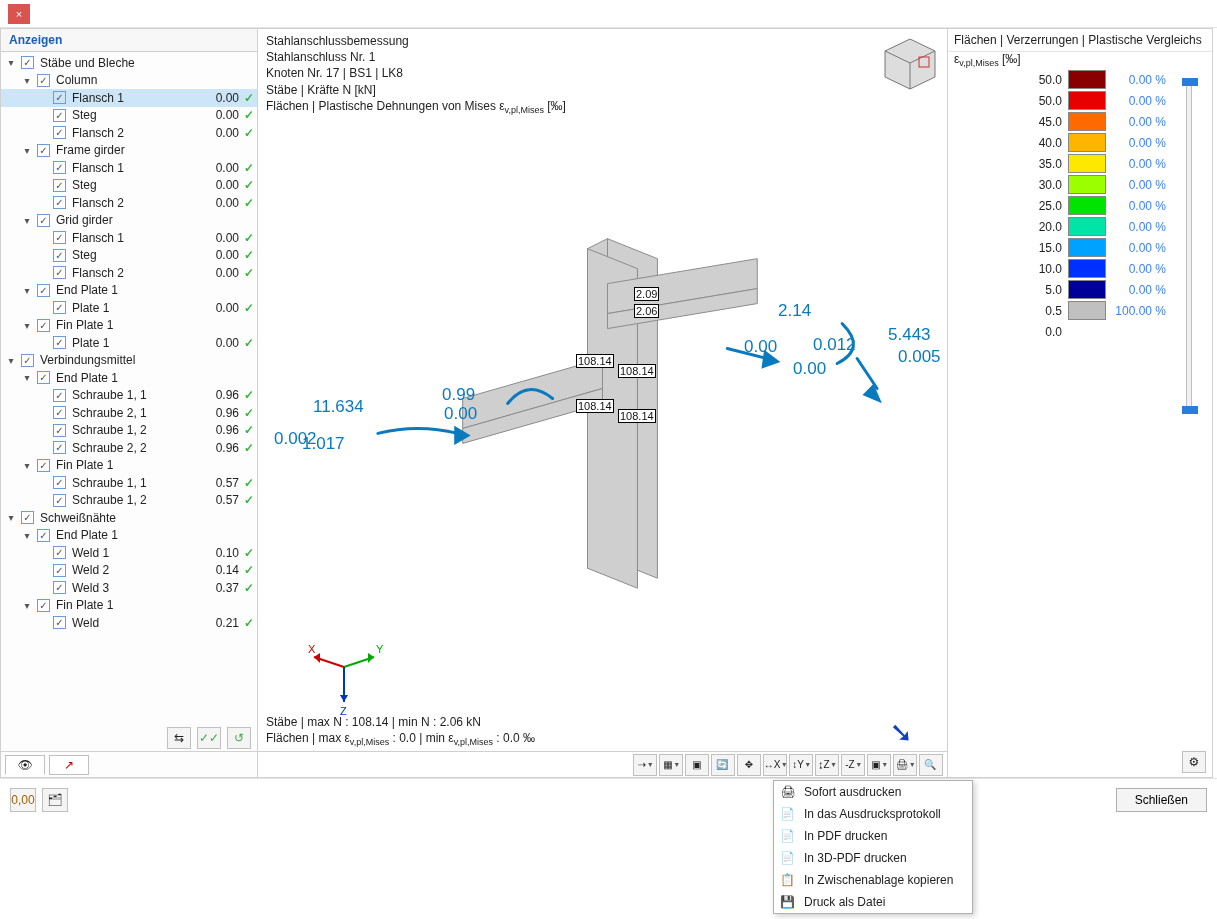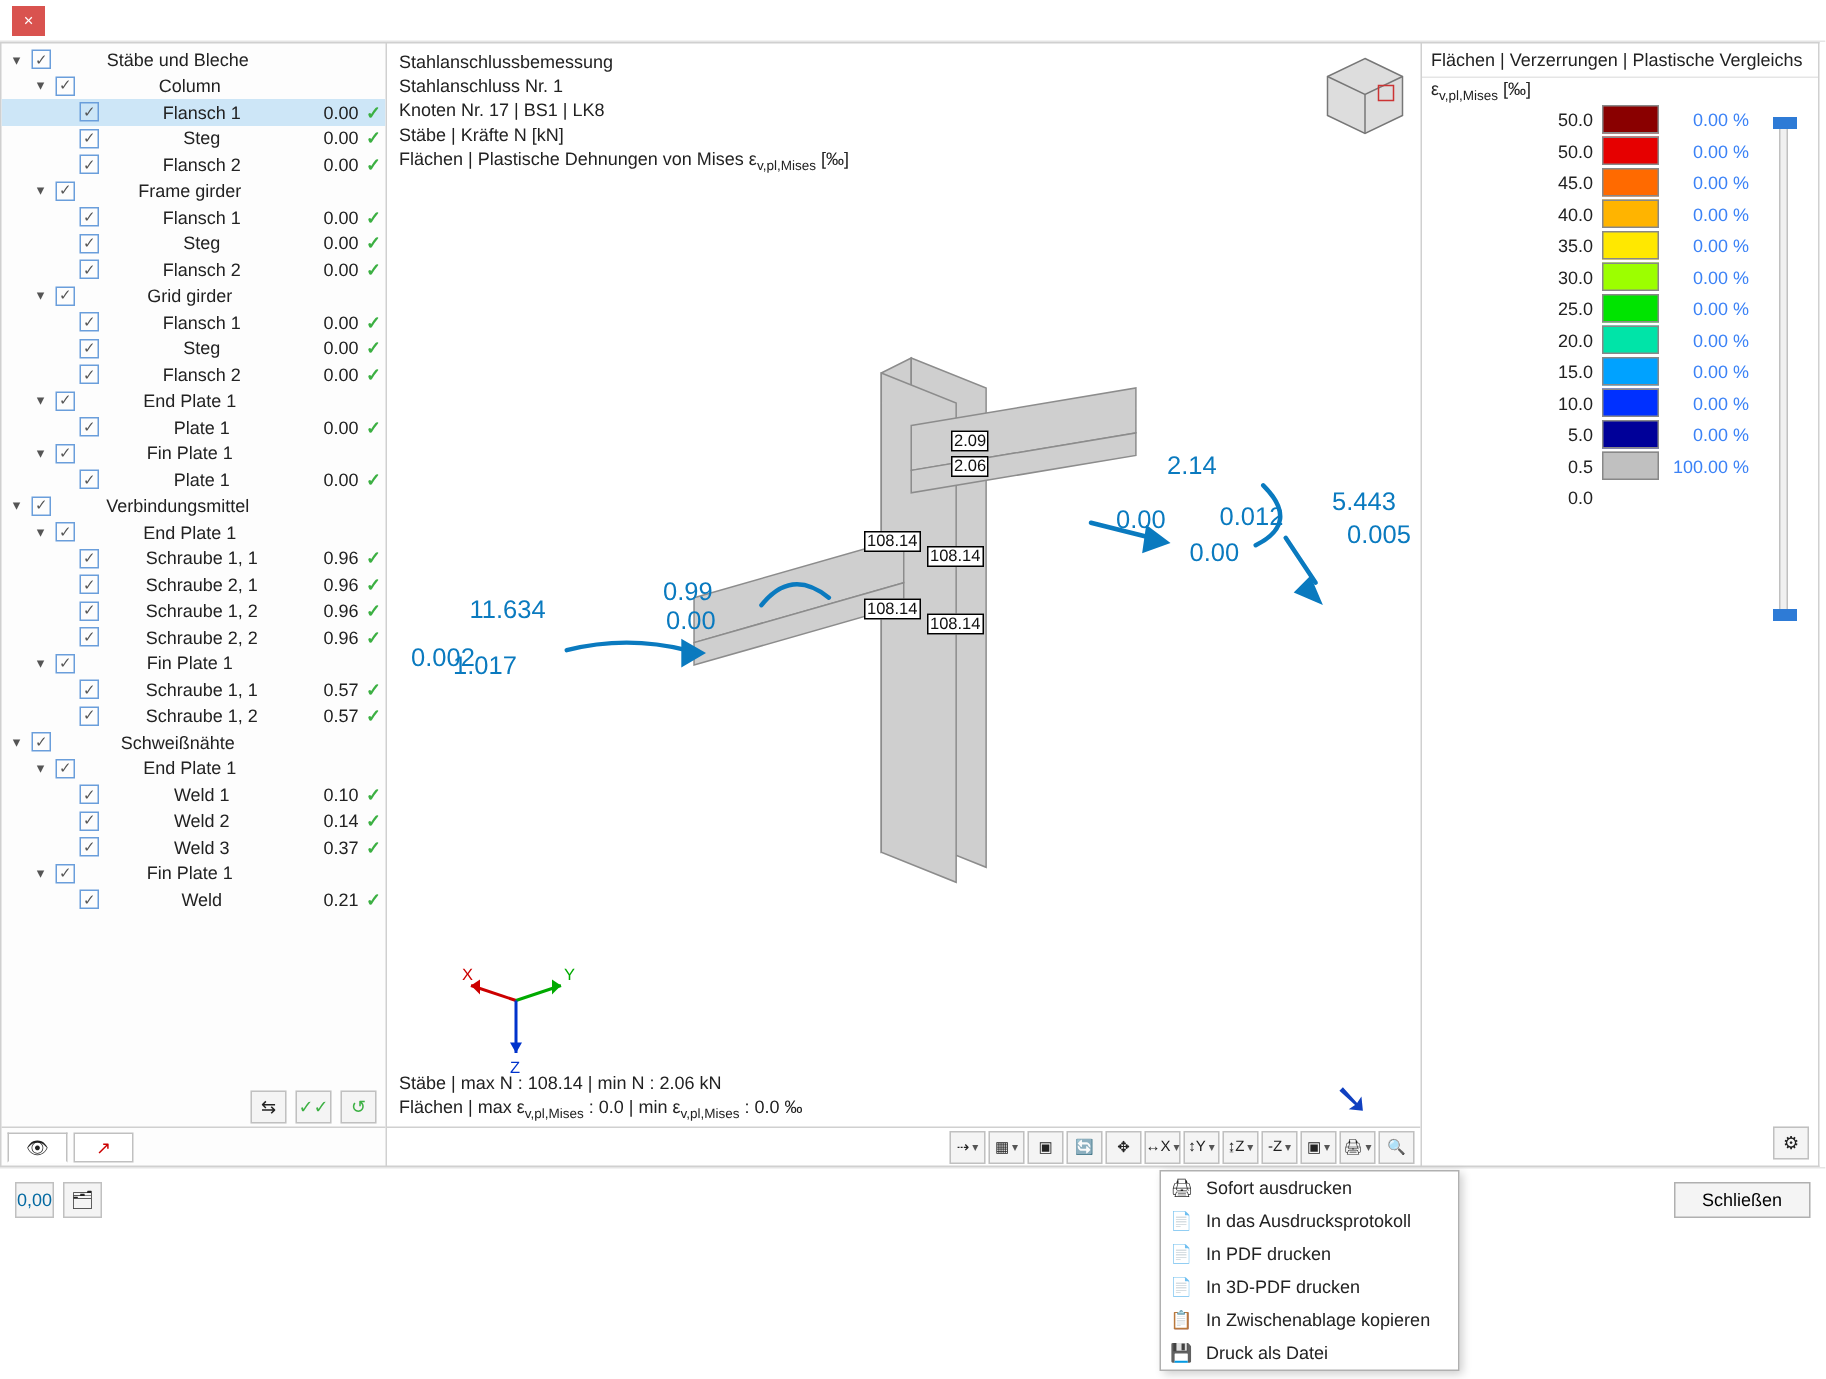--- a/index.html
+++ b/index.html
@@ -9,21 +9,21 @@
 .close-btn { width: 22px; height: 20px; background: #d9534f; color: #fff; display: flex; align-items: center; justify-content: center; font-size: 11px; cursor: pointer; }
 .main { display: flex; height: 750px; }
 .left-panel { width: 258px; border: 1px solid #d0d0d0; background: #fdfdfd; position: relative; }
 .panel-header { color: #1a5fb4; font-weight: 600; padding: 4px 8px; border-bottom: 1px solid #d0d0d0; background: #f7f7f7; }
 .tree { overflow-y: auto; height: 670px; padding-top: 2px; }
 .tree-row { display: flex; align-items: center; height: 17.5px; position: relative; }
 .tree-row.selected { background: #cde6f7; }
 .tree-row .chev { width: 12px; text-align: center; color: #555; font-size: 10px; cursor: pointer; user-select: none; }
 .tree-row .cb { width: 13px; height: 13px; border: 1px solid #6a9edb; margin: 0 4px; display:flex; align-items:center; justify-content:center; cursor:pointer;}
 .tree-row .cb.ck::after{content:"✓"; font-size:10px; color:#555;}
-.tree-row .lbl { flex: 1; padding-left: 2px; color: #222; white-space: nowrap; overflow: hidden; text-overflow: ellipsis; text-align: center;}
+.tree-row .lbl { flex: 1; padding-left: 2px; color: #222; white-space: nowrap; overflow: hidden; text-overflow: ellipsis;}
 .tree-row .val { width: 44px; text-align: right; color: #222; padding-right:2px;}
 .tree-row .ok  { width: 16px; text-align: center; color: #3cb043; font-weight: bold; }
 .indent-0{padding-left:4px;} .indent-1{padding-left:20px;} .indent-2{padding-left:36px;}
 .left-btns { position:absolute; bottom:28px; right:6px; display:flex; gap:6px;}
 .left-btns .ib{ width:24px; height:22px; border:1px solid #c0c0c0; background:#f4f4f4; display:flex; align-items:center; justify-content:center; cursor:pointer;}
 .left-tabs { position:absolute; bottom:0; left:0; right:0; height:26px; border-top:1px solid #d0d0d0; display:flex; align-items:center; padding:0 4px; gap:4px;}
 .left-tabs .tab{ width:40px; height:20px; border:1px solid #c0c0c0; display:flex; align-items:center; justify-content:center; cursor:pointer; background:#fff;}
 .left-tabs .tab.active{ border-bottom-color:#fff;}
 .center { width: 690px; position:relative; border:1px solid #d0d0d0; border-left:none; overflow:hidden;}
 .center-info { position:absolute; top:4px; left:8px; color:#222; line-height:1.35;}
@@ -62,20 +62,21 @@
 </head>
 <body>
 
 <div class="titlebar">
   <span class="close-btn">×</span>
 </div>
 
 <div class="main">
 
   <div class="left-panel">
+    <div class="panel-header">Anzeigen</div>
     <div class="tree" id="tree">
         <div class="tree-row indent-0">
           <span class="chev">▾</span>
           <span class="cb ck"></span>
           <span class="lbl">Stäbe und Bleche</span>
           <span class="val"></span>
           <span class="ok"></span>
         </div>
         <div class="tree-row indent-1">
           <span class="chev">▾</span>
@@ -483,21 +484,21 @@
       </div>
     <div class="slider-bar">
       <div class="knob" style="top:-4px;"></div>
       <div class="knob" style="bottom:-4px;"></div>
     </div>
     <div class="right-btn">⚙</div>
   </div>
 </div>
 
 <div class="footer">
-  <div class="fb" style="color:#0369a1;">0,00</div>
+  <div class="fb" style="color:#a16207;">0,00</div>
   <div class="fb">🗂</div>
   <div class="spacer"></div>
   <button class="close-button">Schließen</button>
 </div>
 
 <div class="print-menu" id="pmenu">
     <div class="mi">
       <span class="mic">🖨</span>
       <span>Sofort ausdrucken</span>
     </div>

